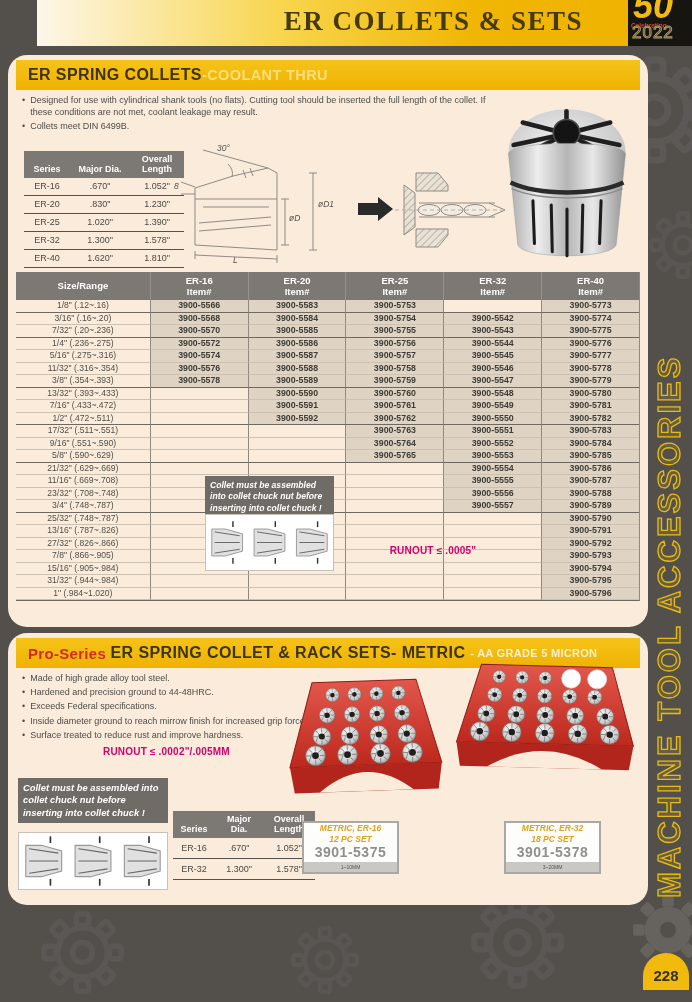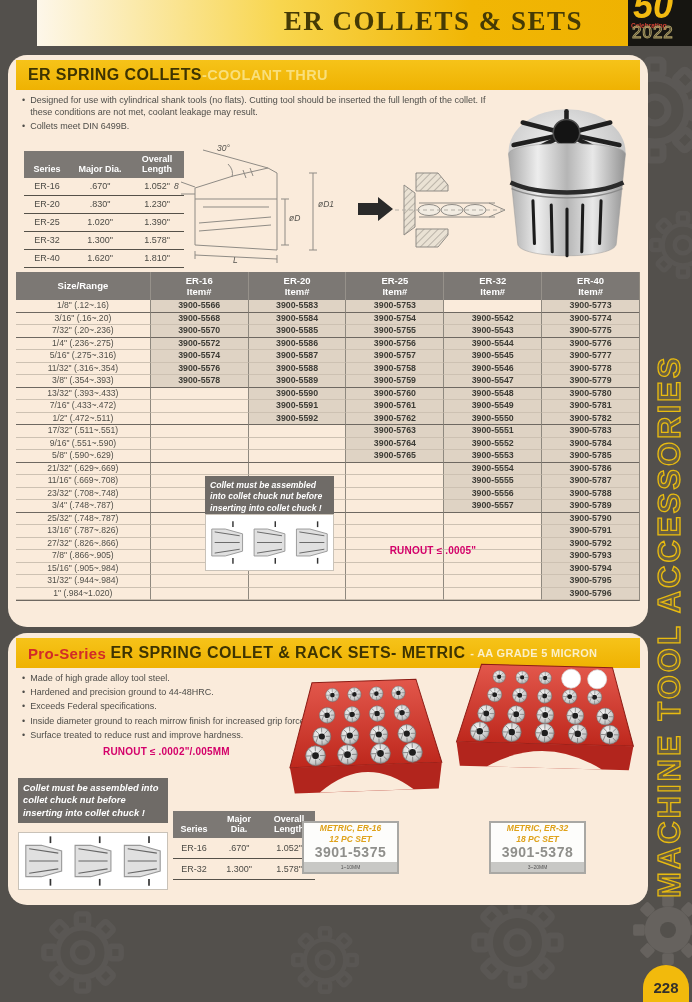--- a/index.html
+++ b/index.html
@@ -80,21 +80,21 @@
   .pbox { position:absolute; width:97px; background:#FDFDFB; border:2px solid #A9A8A4; text-align:center; }
   .pbox .l1 { color:#DFA21B; font-style:italic; font-weight:700; font-size:8.5px; line-height:1.25; }
   .pbox .pitem { color:#8F8F8B; font-weight:800; font-size:14px; letter-spacing:.5px; margin-top:0; }
   .pbox .bar { background:#C8C8C5; font-size:5px; color:#555; margin-top:2px; padding:2px 0; }
   
   .vlabel { position:absolute; left:650px; top:322px; width:40px; height:608px;
     display:flex; align-items:center; justify-content:center;
     writing-mode:vertical-rl; transform:rotate(180deg); white-space:nowrap;
     font-weight:700; font-size:31px; letter-spacing:3px;
     color:rgba(234,188,16,0.14); -webkit-text-stroke:1.3px #E9BB10; }
-  .badge { position:absolute; right:3px; bottom:0; width:46px; height:37px; background:#F2BA0C;
+  .badge { position:absolute; right:3px; bottom:12px; width:46px; height:37px; background:#F2BA0C;
     border-radius:23px 23px 0 0; display:flex; align-items:flex-end; justify-content:center;
     padding-bottom:6px; font-size:15px; font-weight:800; color:#33302B; z-index:4; }
   .wm { position:absolute; color:#5E5B58; }
   .wm2 { position:absolute; color:#66625E; }
 </style>
 </head>
 <body>
 
 <svg width="0" height="0" style="position:absolute" aria-hidden="true">
   <defs>
@@ -654,21 +654,21 @@
           <use href="#ctop" transform="translate(162,71) scale(1.05)"></use>
       </g>
     </svg>
 
     <div class="pbox" style="left:294px;top:188px">
       <div class="l1">METRIC, ER-16</div>
       <div class="l1">12 PC SET</div>
       <div class="pitem">3901-5375</div>
       <div class="bar">1~10MM</div>
     </div>
-    <div class="pbox" style="left:481px;top:188px">
+    <div class="pbox" style="left:496px;top:188px">
       <div class="l1">METRIC, ER-32</div>
       <div class="l1">18 PC SET</div>
       <div class="pitem">3901-5378</div>
       <div class="bar">3~20MM</div>
     </div>
   </div>
 
   <div class="vlabel">MACHINE TOOL ACCESSORIES</div>
   <div class="badge">228</div>
 

